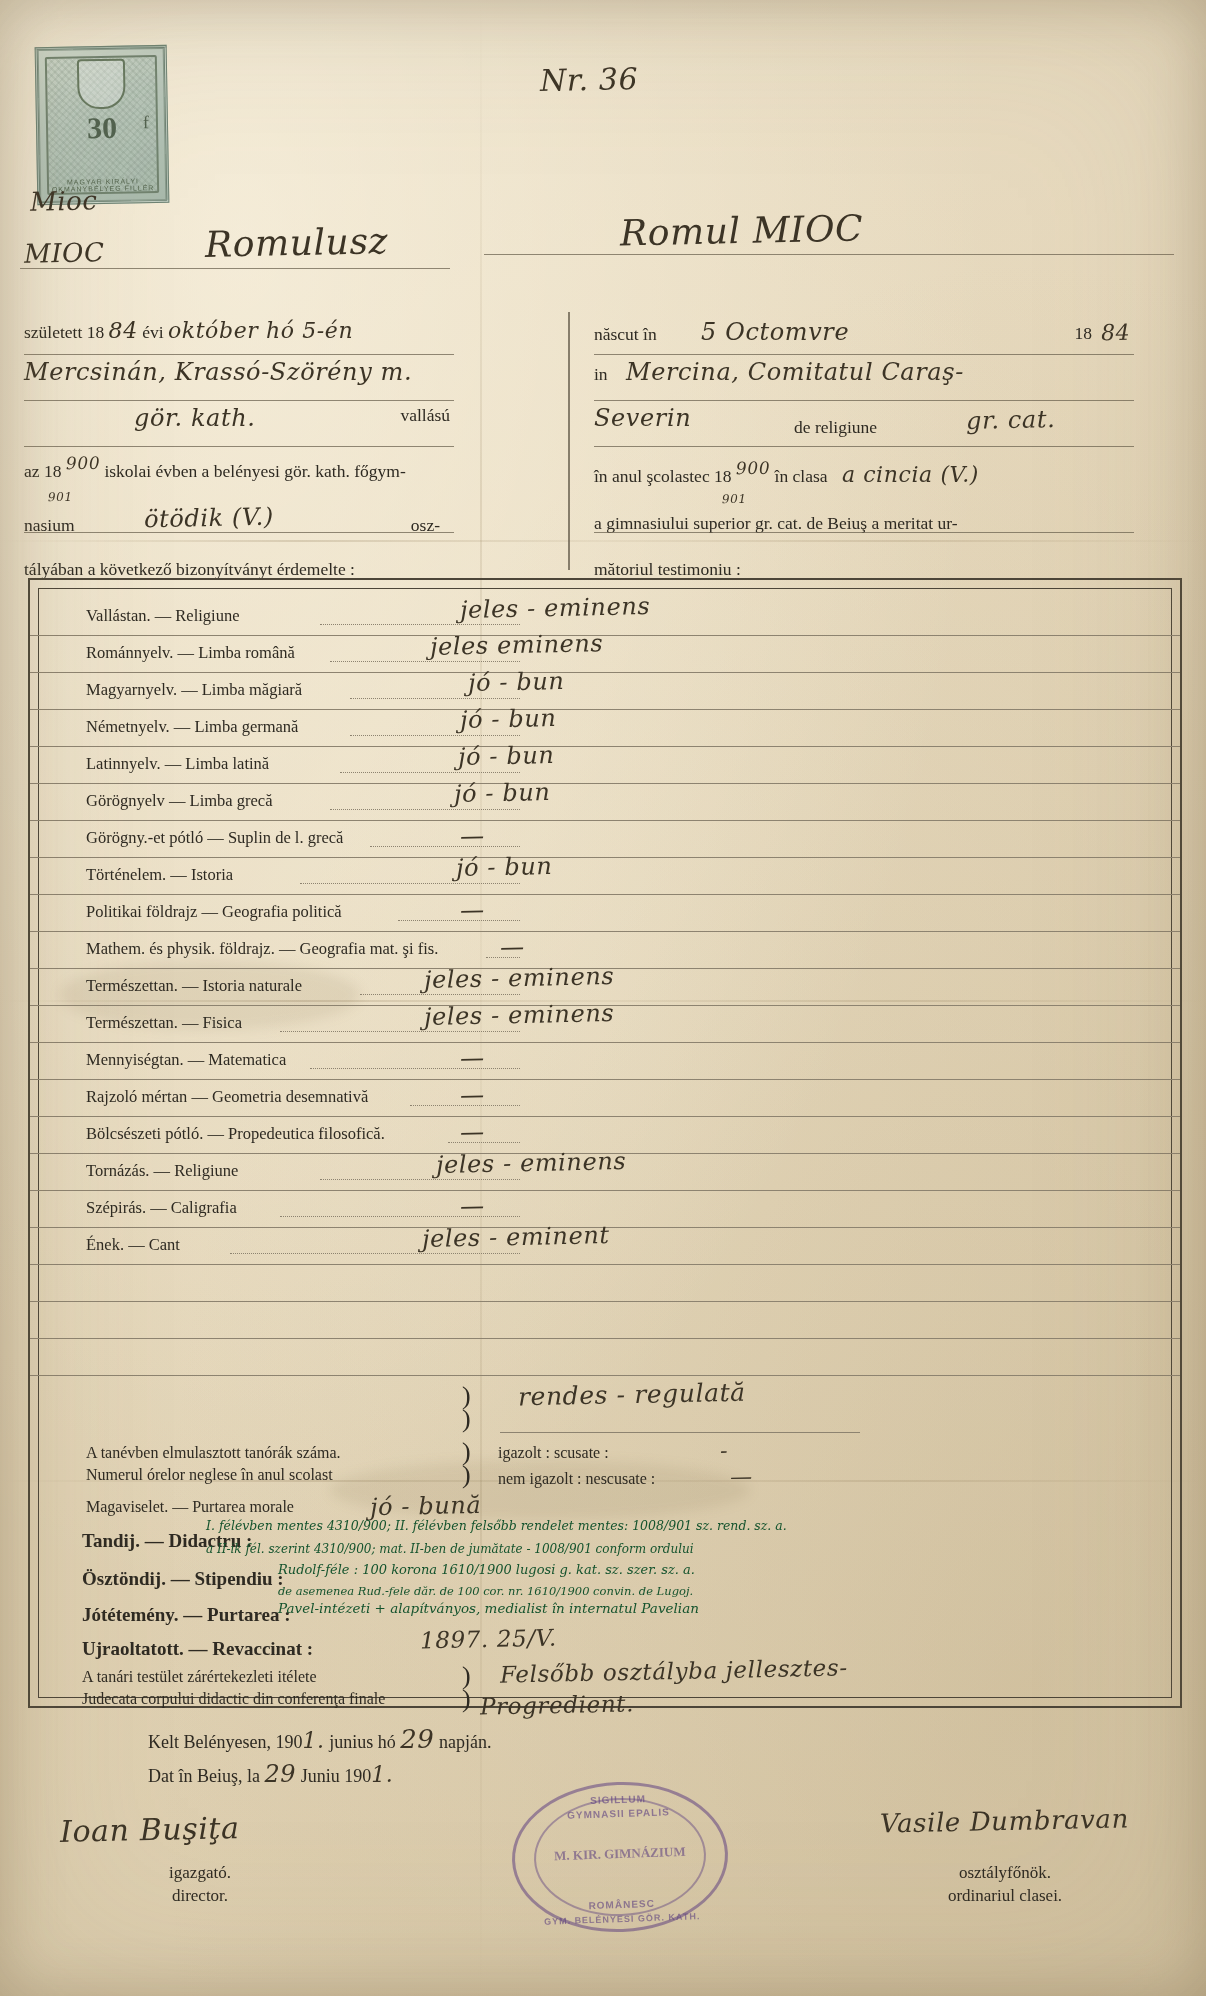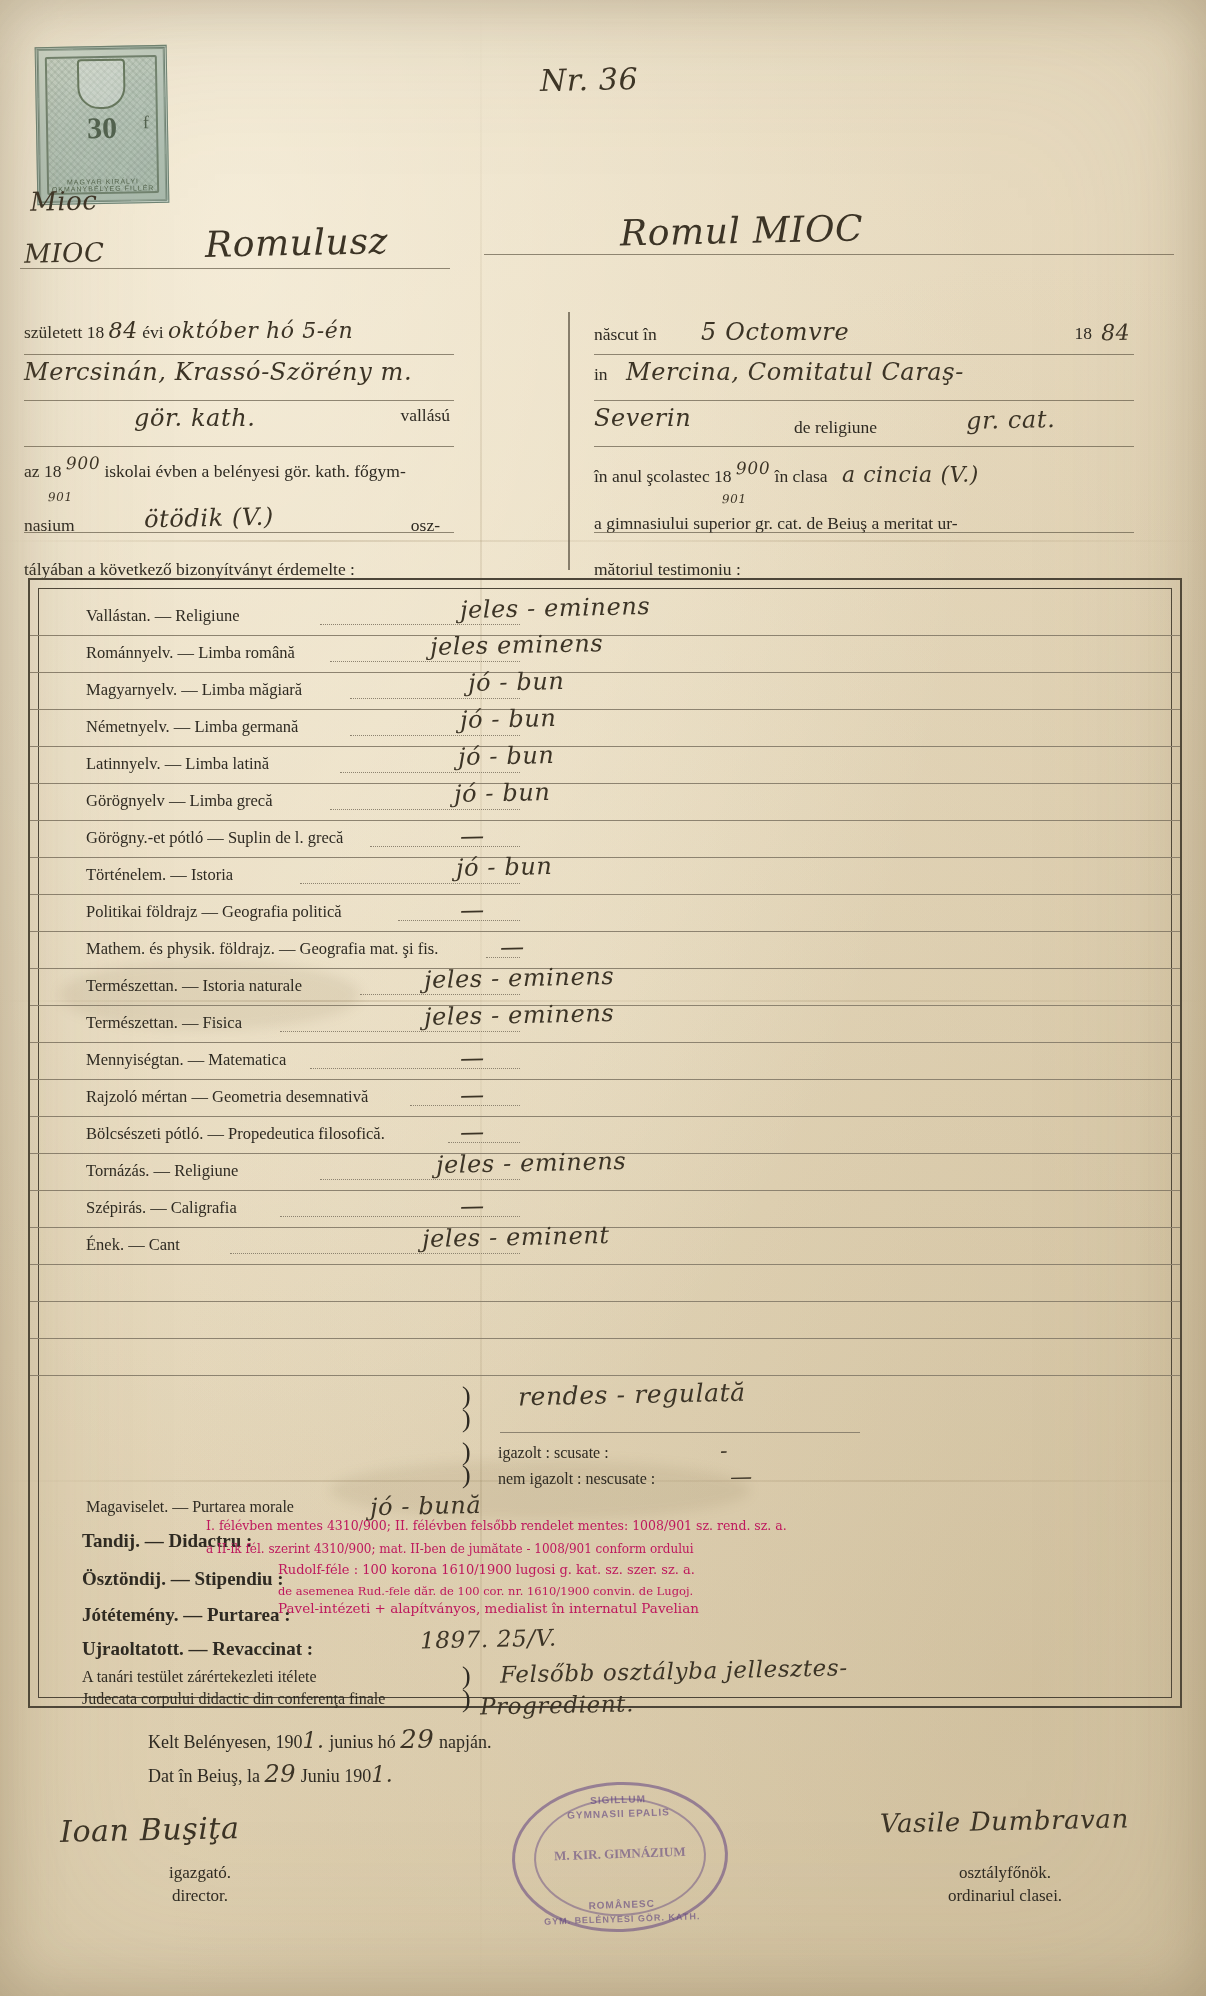--- a/index.html
+++ b/index.html
@@ -41,21 +41,22 @@
   .hw{
     font-family:"DejaVu Serif", serif;
     font-style:italic;
     color:#3c3426;
     letter-spacing:.6px;
     transform:rotate(-1.2deg);
     white-space:nowrap;
   }
   .hw2{
     font-family:"DejaVu Serif", serif;
-    color:#be185d;
+    font-style:italic;
+    color:#14532d;
     white-space:nowrap;
   }
   .tiny{font-size:12px;}
 
   
   .revenue-stamp{
     position:absolute;left:36px;top:46px;width:126px;height:152px;
     background:linear-gradient(160deg,#cfd9cc,#b9c7bb 40%,#a8b9ab);
     border:3px double #6f8374;
     box-shadow:0 0 0 1px #8b9c8d inset;
@@ -368,20 +369,24 @@
       <span class="gval hw" style="left:392px">jeles - eminent</span>
     </div>
     <div class="grow" style="top:684px"></div>
     <div class="grow" style="top:721px"></div>
     <div class="grow" style="top:758px"></div>
 
     <div class="paren" style="position:absolute;left:432px;top:804px">)<br>)</div>
     <div class="hw" style="position:absolute;left:488px;top:800px;font-size:25px">rendes - regulată</div>
     <div class="gdots" style="left:470px;width:360px;top:852px;border-bottom:1px solid #8d8370"></div>
 
+    <div class="bfield" style="left:56px;top:862px;width:380px;line-height:1.35">
+      <div>A tanévben elmulasztott tanórák száma.</div>
+      <div>Numerul órelor neglese în anul scolast</div>
+    </div>
     <div class="paren" style="position:absolute;left:432px;top:860px">)<br>)</div>
     <div class="bfield" style="left:468px;top:864px">igazolt :    scusate :</div>
     <div class="hw" style="position:absolute;left:690px;top:858px;font-size:22px">-</div>
     <div class="bfield" style="left:468px;top:890px">nem igazolt :    nescusate :</div>
     <div class="hw" style="position:absolute;left:700px;top:884px;font-size:22px">—</div>
 
     <div class="bfield" style="left:56px;top:918px">Magaviselet. — Purtarea morale</div>
     <div class="hw" style="position:absolute;left:340px;top:912px;font-size:24px">jó - bună</div>
 
     <div class="bfield bold" style="left:52px;top:950px">Tandij. — Didactru :</div>

